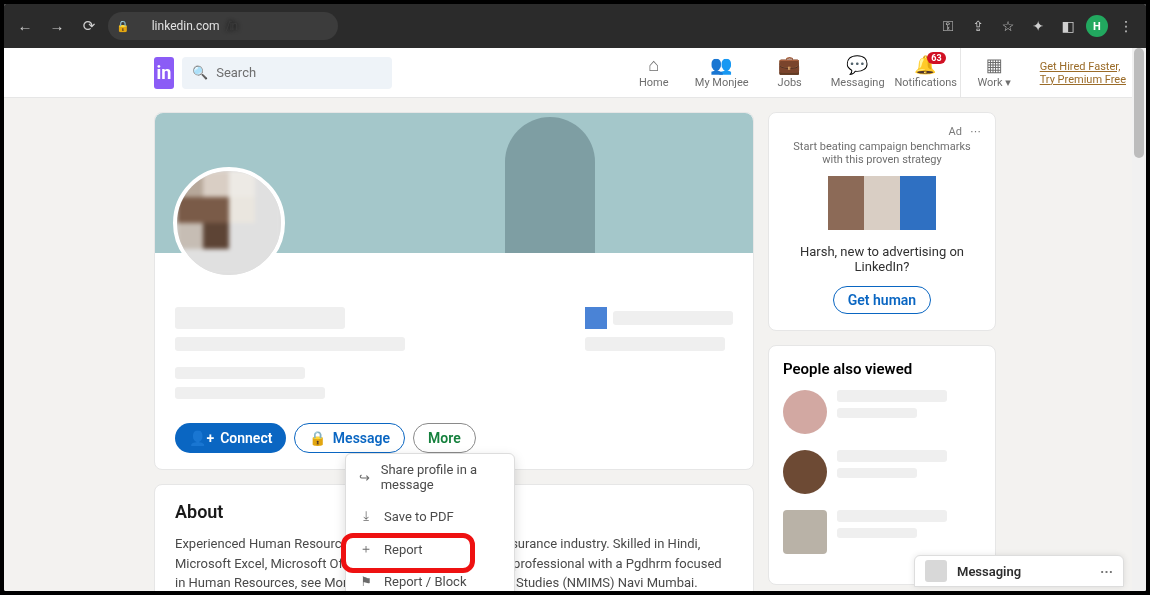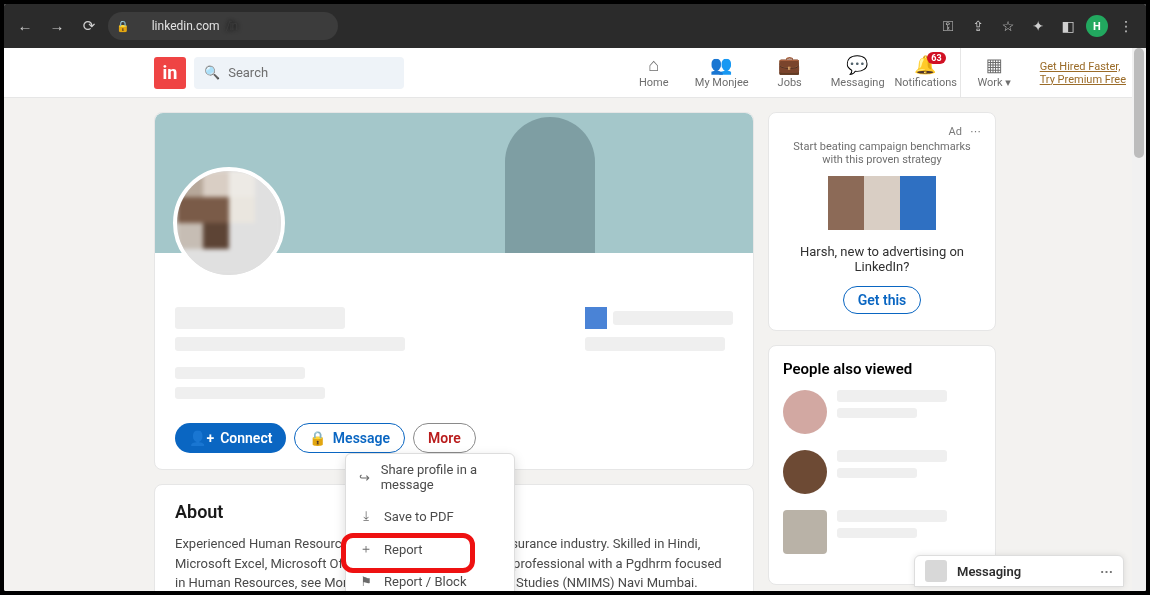--- a/index.html
+++ b/index.html
@@ -17,21 +17,21 @@
   .chrome .rico { width: 24px; height: 24px; display: flex; align-items: center; justify-content: center; font-size: 14px; }
   .avatar-dot { width: 22px; height: 22px; border-radius: 50%; background: #22a85f; color: #fff; font-size: 11px; font-weight: bold; display:flex; align-items:center; justify-content:center; }
 
   
   .page { position: relative; height: calc(100% - 44px); background: #f3f2f0; overflow: hidden; }
   .scrollbar { position: absolute; right: 0; top: 0; width: 14px; height: 100%; background: #f1f1f1; }
   .scrollbar .thumb { position: absolute; top: 0; left: 2px; width: 10px; height: 110px; background: #bcbcbc; border-radius: 5px; }
 
   
   .liNav { background: #fff; border-bottom: 1px solid #e6e6e6; height: 50px; display: flex; align-items: center; padding-left: 150px; padding-right: 20px; }
-  .liLogo { width: 32px; height: 32px; background: #ef4444; border-radius: 3px; color: #fff; font-weight: 700; font-size: 18px; display:flex; align-items:center; justify-content:center; margin-right: 8px; }
+  .liLogo { width: 20px; height: 32px; background: #8b5cf6; border-radius: 3px; color: #fff; font-weight: 700; font-size: 18px; display:flex; align-items:center; justify-content:center; margin-right: 8px; }
   .search { background: #eef3f8; border-radius: 4px; height: 32px; width: 210px; display: flex; align-items: center; padding: 0 10px; color: #5f6b7a; font-size: 13px; gap: 8px; }
   .navSpacer { flex: 1; }
   .navItems { display: flex; height: 100%; }
   .navItem { width: 68px; display: flex; flex-direction: column; align-items: center; justify-content: center; color: #6e6e6e; font-size: 11px; position: relative; }
   .navItem .ico { font-size: 18px; line-height: 1; margin-bottom: 2px; }
   .navItem.sep { border-left: 1px solid #e6e6e6; }
   .badge { position: absolute; top: 4px; right: 14px; background: #d11124; color:#fff; font-size: 9px; font-weight: bold; border-radius: 8px; padding: 1px 4px; }
   .promo { display:flex; flex-direction:column; font-size:11px; margin-left: 12px; }
   .promo a { color: #9a6b28; text-decoration: underline; white-space: nowrap; }
 
@@ -56,21 +56,21 @@
 
   .blur-line { background:#efefef; border-radius:3px; }
   .name-blk { margin-top: 40px; display:flex; justify-content:space-between; gap: 20px; }
   .name-blk .nl { display:flex; flex-direction:column; gap:8px; }
   .name-blk .nr { display:flex; flex-direction:column; gap:8px; align-items:flex-start; }
 
   .actions { display:flex; gap:8px; margin-top: 24px; align-items:center; }
   .btn { height: 30px; border-radius: 16px; font-size: 14px; font-weight: 600; display:flex; align-items:center; padding: 0 14px; gap:6px; cursor:pointer; }
   .btn.primary { background:#0a66c2; color:#fff; border:none; }
   .btn.outline { background:#fff; color:#0a66c2; border:1px solid #0a66c2; }
-  .btn.ghost { background:#fff; color:#b91c1c; border:1px solid #8a8a8a; }
+  .btn.ghost { background:#fff; color:#15803d; border:1px solid #8a8a8a; }
 
   
   .dropdown { position:absolute; top: 200px; left: 190px; width: 170px; background:#fff; border:1px solid #ddd; border-radius:6px; box-shadow: 0 4px 12px rgba(0,0,0,0.15); overflow:hidden; }
   .dd-item { display:flex; align-items:center; gap:10px; padding: 8px 12px; font-size: 13px; color:#4b4b4b; }
   .dd-item .di { width:16px; text-align:center; color:#6b6b6b; }
   .dd-item.hl { position:relative; }
   .red-ring { position:absolute; border: 5px solid #e11; border-radius: 12px; pointer-events:none; }
 
   
   .about { padding: 16px 20px 8px; }
@@ -256,21 +256,21 @@
               <span>Ad</span>
               <span>⋯</span>
             </div>
           <div class="adtxt">Start beating campaign benchmarks with this proven strategy</div>
           <div class="adimg">
             <span style="width:36px;background:#8c6a57"></span>
               <span style="width:36px;background:#d9cec4"></span>
               <span style="width:36px;background:#2f70c2"></span>
           </div>
           <div class="adq">Harsh, new to advertising on LinkedIn?</div>
-          <div class="tips">Get this</div>
+          <div class="tips">Get human</div>
         </div>
 
         <div class="card pav">
           <h3>People also viewed</h3>
           <div class="row">
               <div class="thumb" style="background:#d2a8a2"></div>
               <div style="flex:1">
                 <div class="blur-line" style="width:110px;height:12px;margin-bottom:6px"></div>
                 <div class="blur-line" style="width:80px;height:10px"></div>
               </div>

